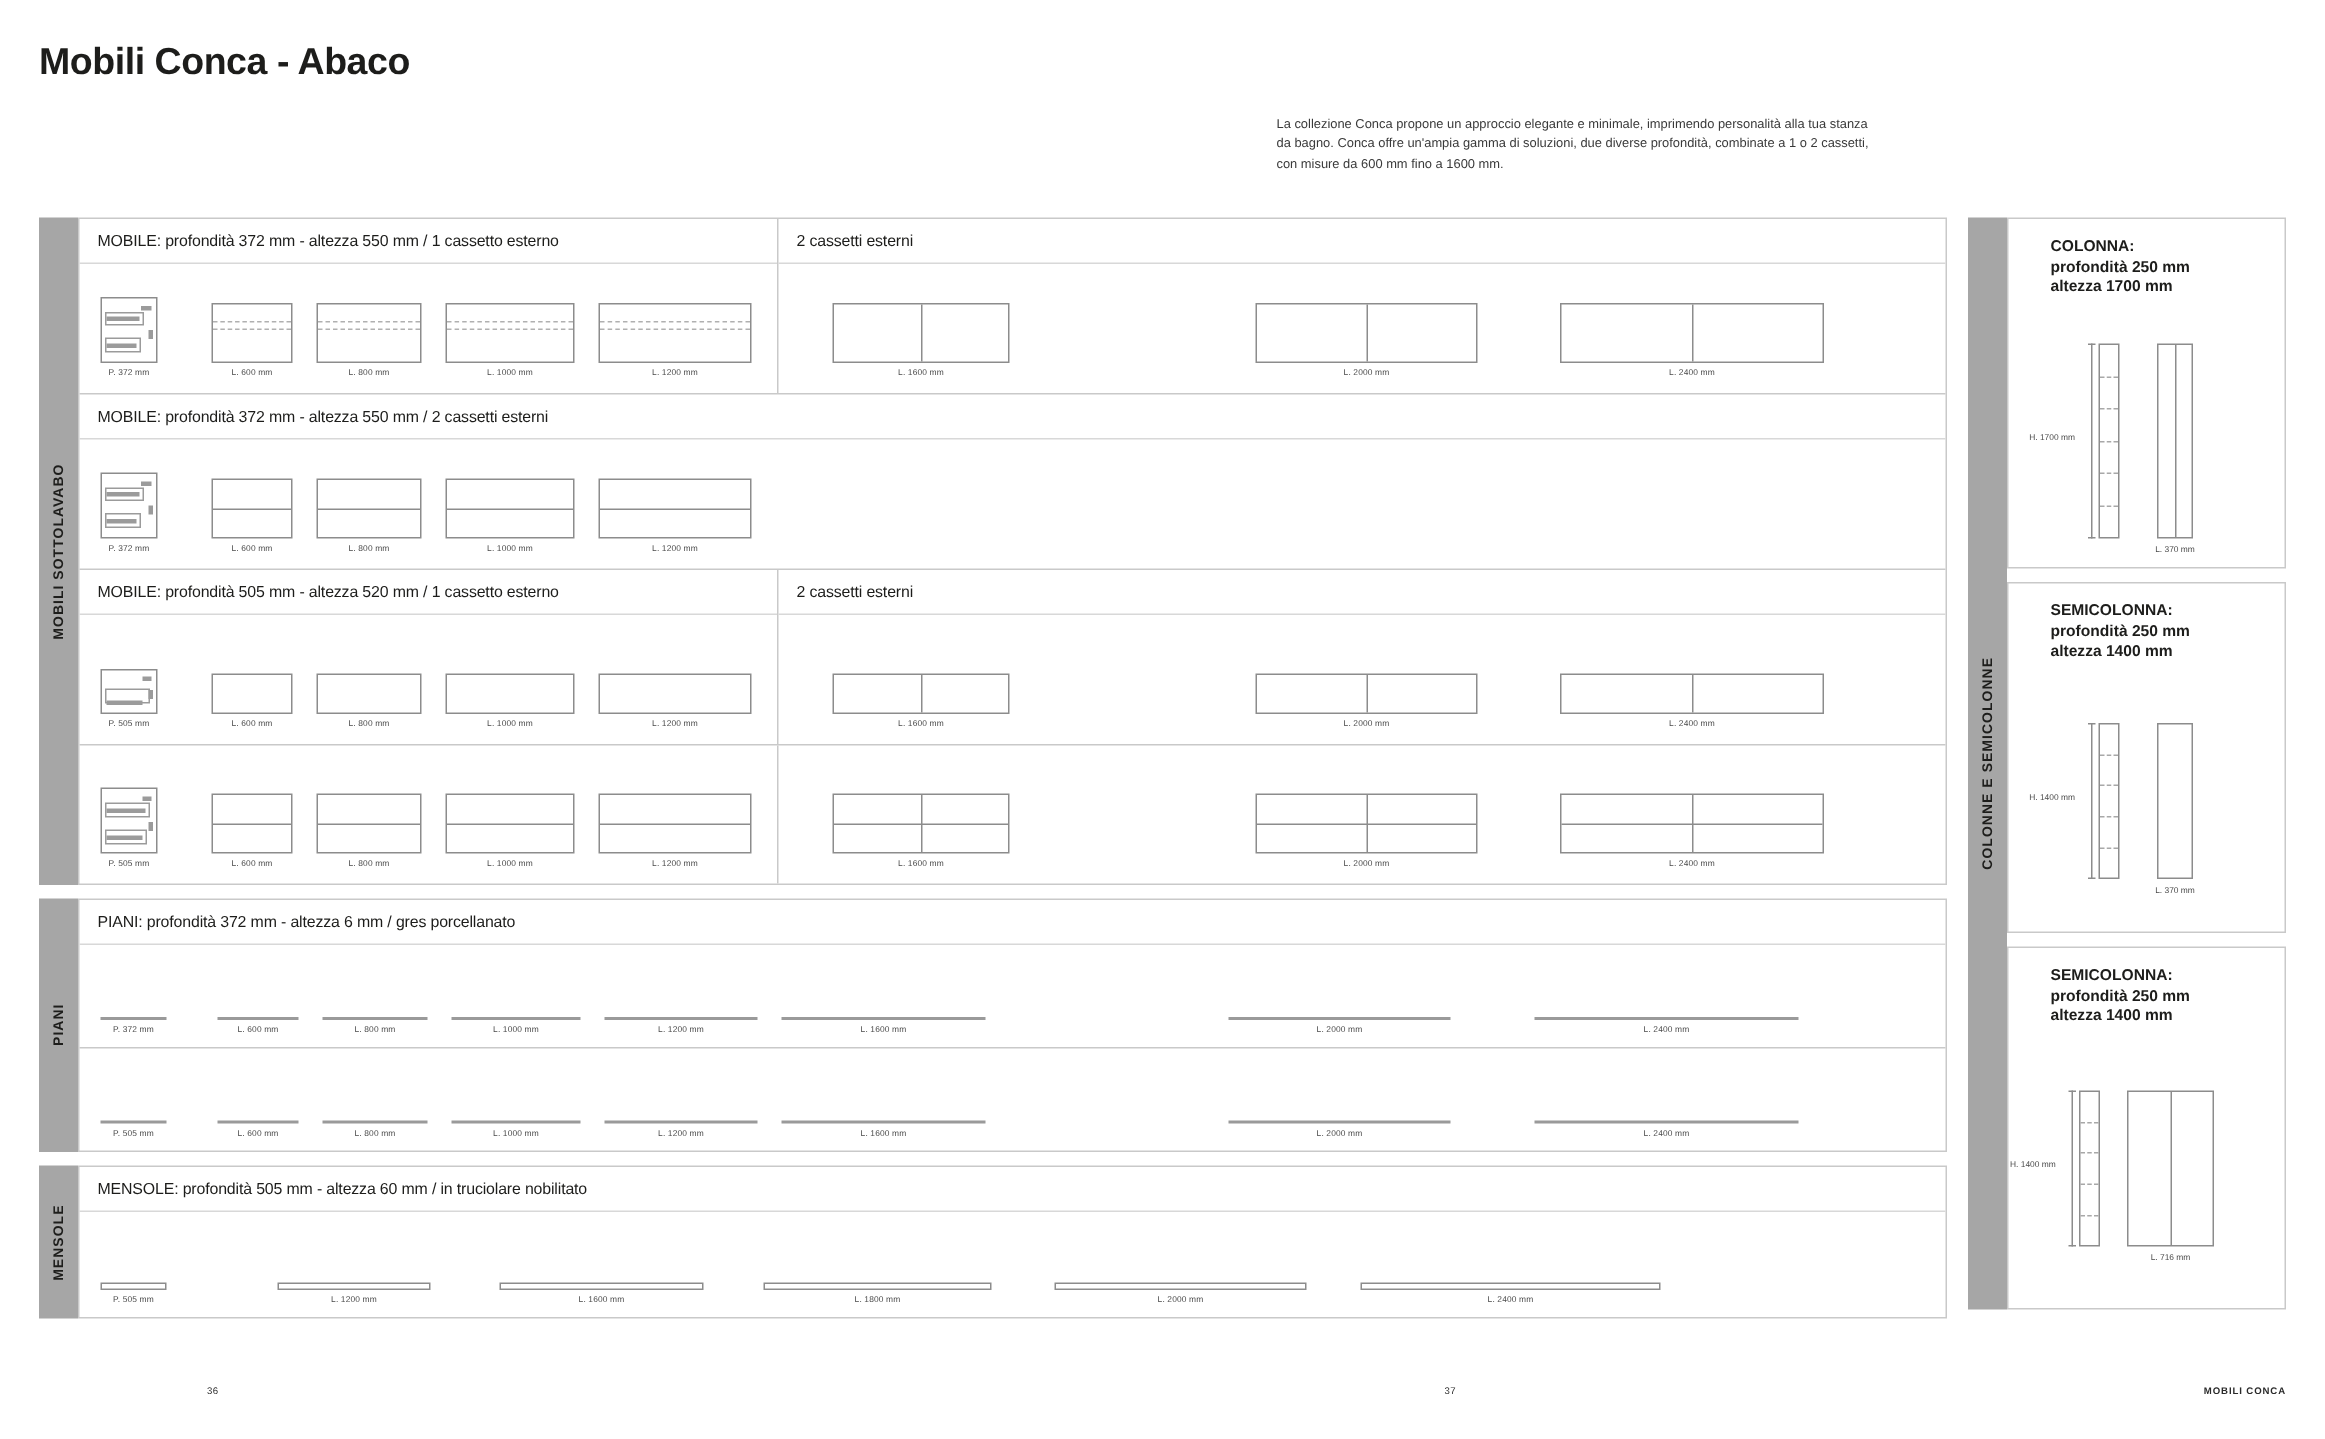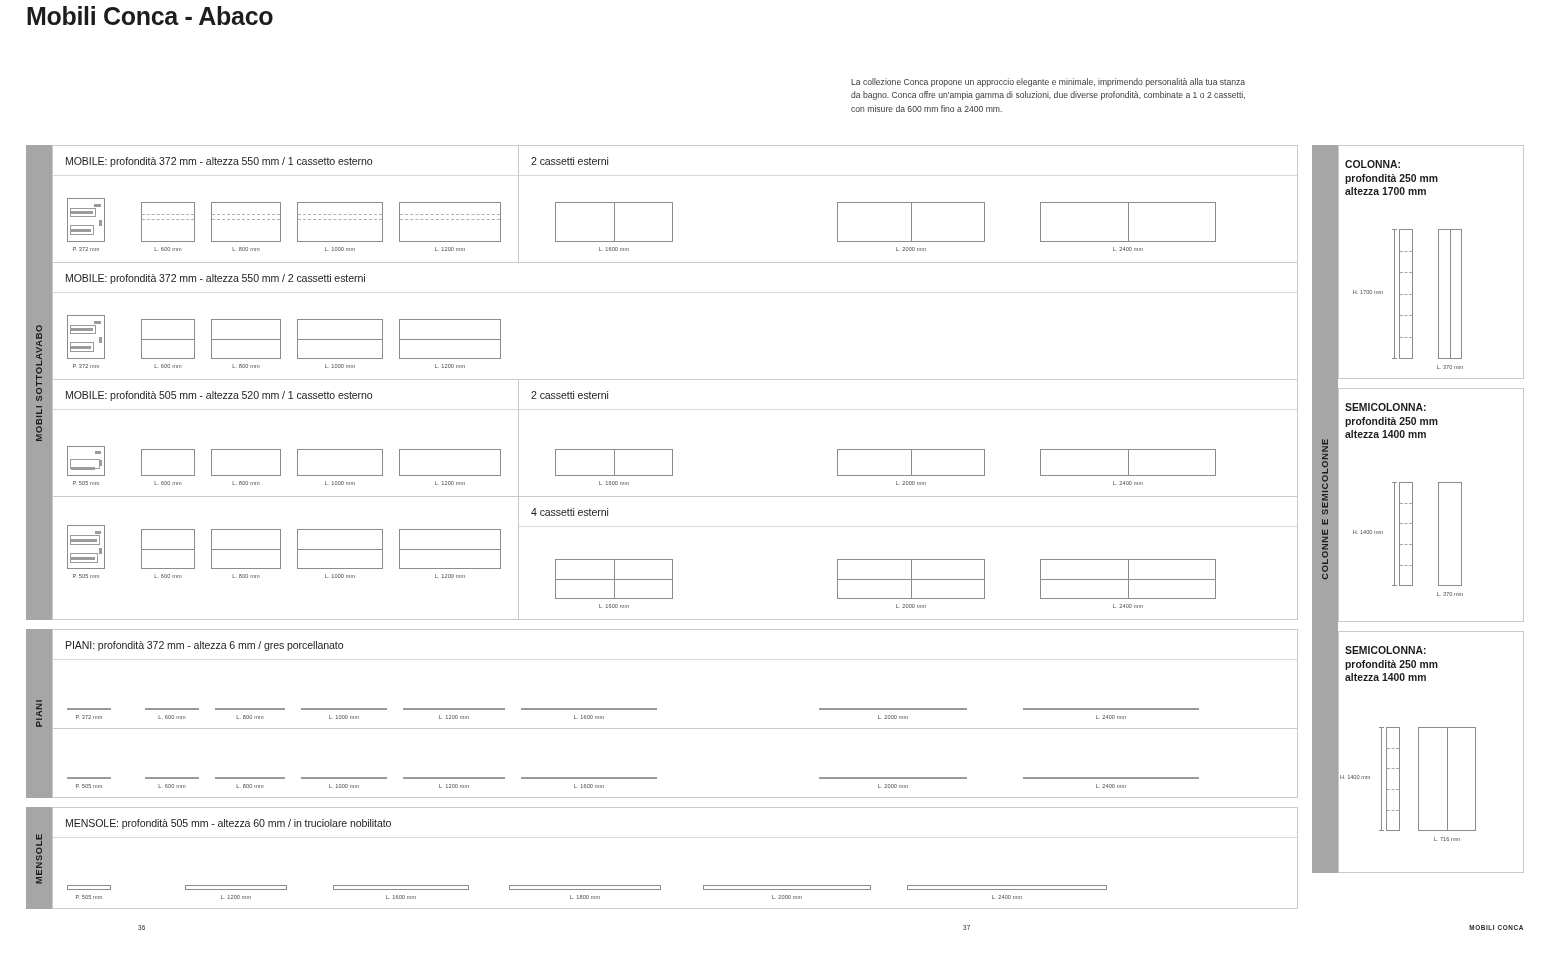--- a/index.html
+++ b/index.html
@@ -5,21 +5,21 @@
   html,body{margin:0;padding:0;}
   body{
     width:1550px;height:959px;
     background:#ffffff;
     font-family:"Liberation Sans",sans-serif;
     color:#1a1a1a;
     position:relative;
     overflow:hidden;
   }
   .page-title{
-    position:absolute;left:26px;top:2px;
+    position:absolute;left:26px;top:27px;
     font-size:25px;font-weight:700;letter-spacing:-0.3px;color:#1d1d1b;
   }
   .intro{
     position:absolute;left:851px;top:76px;width:400px;
     font-size:8.6px;line-height:1.55;color:#3a3a3a;font-weight:400;
   }
 
   
   .left-col{position:absolute;left:26px;top:145px;width:1272px;}
 
@@ -75,21 +75,21 @@
   
   .right-col{position:absolute;left:1312px;top:145px;width:212px;display:flex;align-items:stretch;}
   .right-tab{width:26px;flex:0 0 26px;background:#a6a6a6;display:flex;align-items:center;justify-content:center;}
   .right-tab span{
     writing-mode:vertical-rl;transform:rotate(180deg);
     font-size:9.3px;font-weight:700;letter-spacing:0.7px;color:#1d1d1b;white-space:nowrap;
   }
   .right-stack{flex:1;display:flex;flex-direction:column;}
   .rpanel{border:1px solid #c9c9c9;background:#fff;margin-bottom:9px;position:relative;}
   .rpanel:last-child{margin-bottom:0;}
-  .rpanel .rhdr{font-size:10.4px;font-weight:700;line-height:1.32;padding:12px 0 0 6px;color:#1d1d1b;}
+  .rpanel .rhdr{font-size:10.4px;font-weight:700;line-height:1.32;padding:12px 0 0 28px;color:#1d1d1b;}
   .rfig{display:flex;align-items:flex-start;justify-content:center;gap:24px;padding-top:14px;}
   .sect{position:relative;display:flex;flex-direction:column;align-items:center;}
   .sect-box{width:14px;border:1px solid #8c8c8c;box-sizing:border-box;background:#fff;display:flex;flex-direction:column;}
   .sect-box div{flex:1;border-bottom:1px dashed #a8a8a8;}
   .sect-box div:last-child{border-bottom:none;}
   .hlabel{position:absolute;left:-46px;font-size:5.6px;color:#4a4a4a;white-space:nowrap;}
   .dimline{position:absolute;left:-5px;top:0;bottom:0;width:1px;background:#8c8c8c;}
   .dimline:before,.dimline:after{content:"";position:absolute;left:-2px;width:5px;height:1px;background:#8c8c8c;}
   .dimline:before{top:0;} .dimline:after{bottom:0;}
   .frontv{display:flex;flex-direction:column;align-items:center;}
@@ -99,21 +99,21 @@
   .footer{position:absolute;left:0;top:924px;width:1550px;height:20px;}
   .fl{position:absolute;font-size:6.4px;color:#2b2b2b;letter-spacing:0.3px;}
   .f-left{left:138px;}
   .f-mid{left:963px;}
   .f-right{right:26px;font-weight:600;letter-spacing:0.6px;}
 </style>
 </head>
 <body>
 
 <div class="page-title">Mobili Conca - Abaco</div>
-<div class="intro">La collezione Conca propone un approccio elegante e minimale, imprimendo personalità alla tua stanza da bagno. Conca offre un'ampia gamma di soluzioni, due diverse profondità, combinate a 1 o 2 cassetti, con misure da 600 mm fino a 2400 mm.</div>
+<div class="intro">La collezione Conca propone un approccio elegante e minimale, imprimendo personalità alla tua stanza da bagno. Conca offre un'ampia gamma di soluzioni, due diverse profondità, combinate a 1 o 2 cassetti, con misure da 600 mm fino a 1600 mm.</div>
 
 <div class="left-col">
 
   <div class="block">
     <div class="sidetab">
       <span>MOBILI SOTTOLAVABO</span>
     </div>
     <div class="block-body">
 
       <div class="seg seg-split">
@@ -317,21 +317,20 @@
             </div>
             <div class="item" style="margin-left:16px;">
               <div class="box" style="width:102px;height:40px;">
                   <div class="hdiv"></div>
                 </div>
               <div class="cap">L. 1200 mm</div>
             </div>
           </div>
         </div>
         <div class="seg-right">
-          <div class="hdr">4 cassetti esterni</div>
           <div class="row tall">
             <div class="item" style="margin-left:36px;">
               <div class="box" style="width:118px;height:40px;">
                   <div class="vdiv"></div>
                   <div class="hdiv"></div>
                 </div>
               <div class="cap">L. 1600 mm</div>
             </div>
             <div class="item" style="margin-left:164px;">
               <div class="box" style="width:148px;height:40px;">

